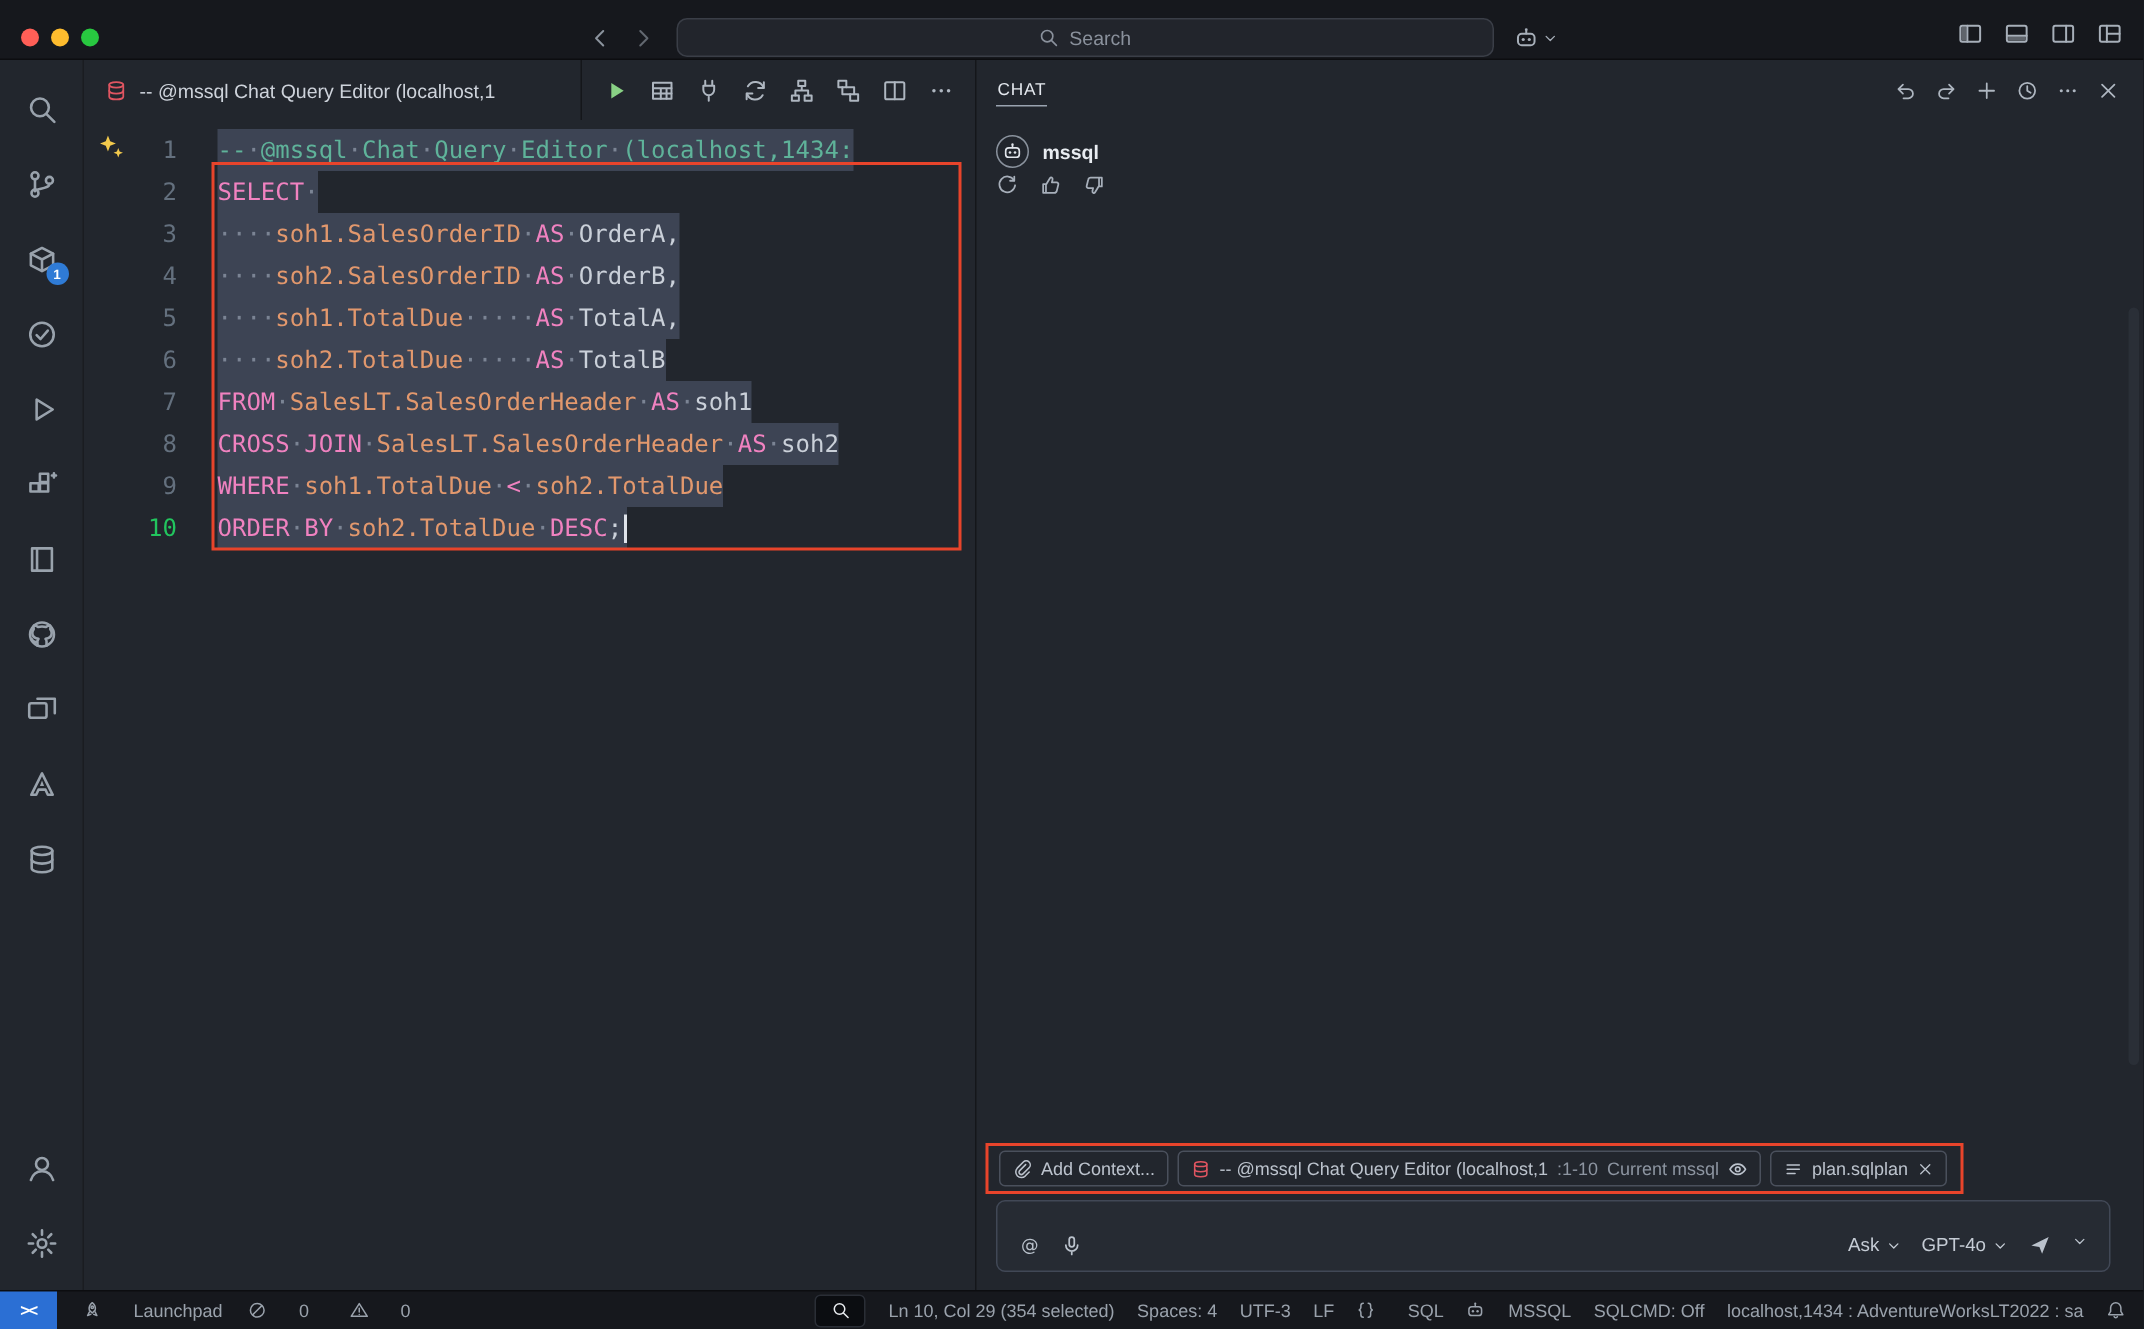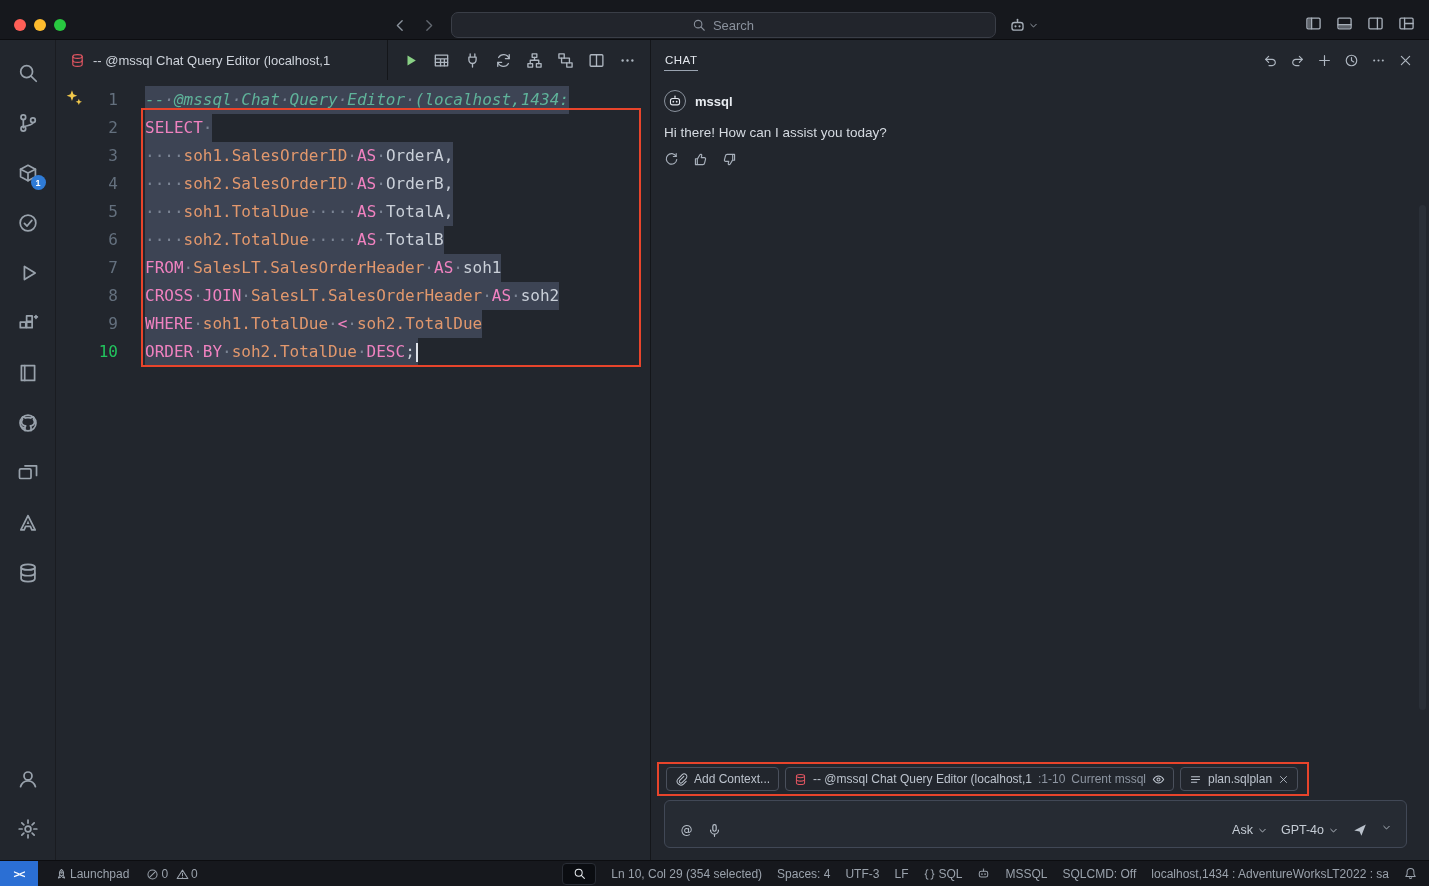--- a/index.html
+++ b/index.html
@@ -44,21 +44,21 @@
   .tb-btn{display:flex;align-items:center;cursor:pointer}
   [data-name="run-query-button"]{color:var(--run-green)}
   .editor-content{flex:1;position:relative;padding-top:6px;overflow:hidden;font-family:"DejaVu Sans Mono",monospace;font-size:16px}
   .sparkle{position:absolute;left:9px;top:9px;width:18px;height:18px;color:var(--sparkle-yellow)}
   .code-line{height:28px;line-height:28px;display:flex;white-space:pre}
   .ln{width:62px;flex:none;text-align:right;margin-right:27px;color:#64707e}
   .ln.active{color:#22c55e}
   .sel{background:var(--selection);display:inline-block;white-space:pre}
   .ws{color:#7b8494}
   .tk-kw{color:var(--keyword)} .tk-id{color:var(--identifier)} .tk-pl{color:#cad0d9}
-  .tk-cm{color:var(--comment);font-style:italic} .tk-op{color:var(--keyword)}
+  .tk-cm{color:var(--comment);} .tk-op{color:var(--keyword)}
   .caret{display:inline-block;width:2px;height:19px;background:#dfe3ea;vertical-align:middle;margin-left:1px}
   .code-anno{position:absolute;left:85px;top:28px;width:500px;height:259px;border:2px solid var(--annotation);pointer-events:none}
 
   
   .chat{width:779px;flex:none;border-left:1px solid #14161a;display:flex;flex-direction:column;background:#22262d;position:relative}
   .chat-header{height:40px;flex:none;display:flex;align-items:center;padding:0 16px 0 13px}
   .panel-title{font-size:11.5px;letter-spacing:.5px;color:#e4e8ee;position:relative;padding:13px 1px;cursor:pointer}
   .panel-title::after{content:"";position:absolute;left:0;right:0;bottom:8px;height:1px;background:#9aa3b0}
   .chat-h-icons{margin-left:auto;display:flex;gap:12px;color:#aeb6c0}
   .chat-h-icons .ic{width:15px;height:15px}
@@ -86,21 +86,21 @@
   .input-toolbar{display:flex;align-items:center;gap:13px;margin-top:11px;color:#bac2cc}
   .input-toolbar .ic{width:15px;height:15px}
   .it-right{margin-left:auto;display:flex;gap:13px}
   .dd{display:inline-flex;align-items:center;gap:4px;font-size:12.5px;cursor:pointer;color:#c5ccd5}
   .dd .ic{width:11px;height:11px}
 
   
   .statusbar{height:26px;flex:none;background:#16181d;border-top:1px solid #0c0d10;display:flex;align-items:center;justify-content:space-between;font-size:12px;color:#9aa2ac;padding-right:12px}
   .sb-left{display:flex;align-items:center;gap:17px;height:100%}
   .remote{width:38px;height:100%;background:var(--remote-blue);color:#fff;display:flex;align-items:center;justify-content:center;font-size:11px;font-weight:bold;letter-spacing:-1px;cursor:pointer}
-  .sb-item{display:inline-flex;align-items:flex-end;gap:2px;white-space:nowrap;cursor:pointer}
+  .sb-item{display:inline-flex;align-items:flex-start;gap:21px;white-space:nowrap;cursor:pointer}
   .sb-item .ic{width:13px;height:13px}
   .sb-right{display:flex;align-items:center;gap:15px}
   .zoom-badge{background:#0b0d11;border:1px solid #2a2e36;border-radius:4px;width:34px;height:22px;display:flex;align-items:center;justify-content:center;color:#e8ebef}
   .zoom-badge .ic{width:13px;height:13px}
   .prob-gap{margin-left:6px}
 
   .ic{display:inline-flex}
   .ic svg{width:100%;height:100%}
 </style>
 </head>
@@ -465,21 +465,20 @@
                     <rect x="2.8" y="5.2" width="10.4" height="7.2" rx="2.4"></rect>
                     <circle cx="6.1" cy="8.8" r="1" fill="currentColor" stroke="none"></circle>
                     <circle cx="9.9" cy="8.8" r="1" fill="currentColor" stroke="none"></circle>
                     <path d="M8 5V3.4"></path>
                     <circle cx="8" cy="2.6" r=".9" fill="currentColor" stroke="none"></circle>
                   </svg>
                 </span>
               </span>
             <span class="msg-author" data-name="message-author">mssql</span>
           </div>
-          <div class="msg-text" data-name="message-text">Hi there! How can I assist you today?</div>
           <div class="msg-actions" id="msg-actions" data-name="message-actions">
               <span class="act-btn" data-name="regenerate-icon">
                 <span class="ic" data-name="regen-glyph">
                   <svg viewBox="0 0 16 16" fill="none" stroke="currentColor" stroke-width="1.25" stroke-linecap="round" stroke-linejoin="round">
                     <path d="M12.9 4.6A5.6 5.6 0 1013.6 8"></path>
                     <path d="M13 1.8v3h-3"></path>
                   </svg>
                 </span>
               </span>
               <span class="act-btn" data-name="helpful-icon">

